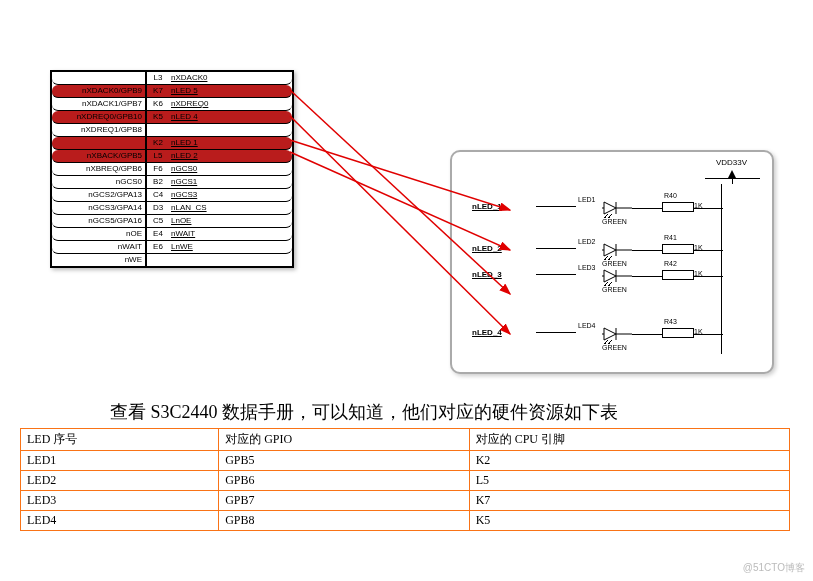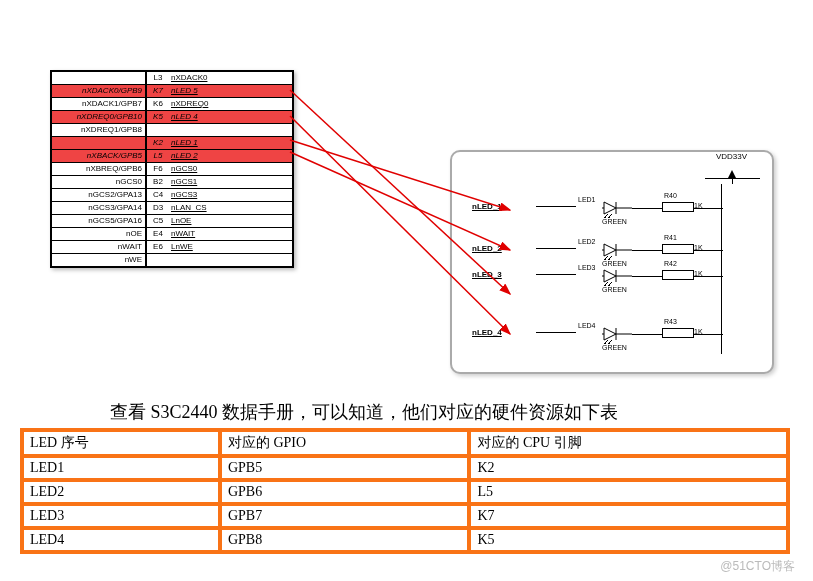--- a/index.html
+++ b/index.html
@@ -28,20 +28,21 @@
     box-shadow: 2px 2px 4px #bbb;
     background: #fff;
     font-family: Arial, sans-serif;
     font-size: 8px;
   }
   .pins-box .row {
     display: flex;
     border-bottom: 1px solid #000;
     height: 12px;
     line-height: 12px;
+    border-radius: 6px;
   }
   .pins-box .row:last-child { border-bottom: none; }
   .pins-box .left-col {
     width: 90px;
     border-right: 2px solid #000;
     text-align: right;
     padding-right: 3px;
     overflow: hidden;
     white-space: nowrap;
   }
@@ -49,35 +50,35 @@
     width: 22px;
     text-align: center;
   }
   .pins-box .right-col {
     flex: 1;
     padding-left: 2px;
     text-decoration: underline;
     overflow: hidden;
     white-space: nowrap;
   }
-  .hl { background: #ef4444; font-style: italic; }
+  .hl { background: #b91c1c; }
   .led-box {
     position: absolute;
     left: 440px;
     top: 100px;
     width: 320px;
     height: 220px;
     border: 2px solid #aaa;
     border-radius: 10px;
     box-shadow: 2px 2px 4px #ccc;
     background: #fff;
     font-family: Arial, sans-serif;
     font-size: 8px;
   }
-  .vdd { position:absolute; top:0; right:25px; }
+  .vdd { position:absolute; top:6px; right:25px; }
   .vdd-line { position:absolute; top:26px; right:12px; width:55px; height:1px; background:#000; }
   .vdd-arrow {
     position:absolute; top:18px; right:36px;
     border-left:4px solid transparent;
     border-right:4px solid transparent;
     border-bottom:8px solid #000;
   }
   .vdd-stem { position:absolute; top:26px; right:39px; width:1px; height:6px; background:#000; }
   .led-row {
     position: absolute;
@@ -119,31 +120,31 @@
     margin-left: 100px;
     font-size: 18px;
   }
   table.ledtab {
     border-collapse: collapse;
     width: 770px;
     margin-top: 4px;
     margin-left: 10px;
   }
   table.ledtab td, table.ledtab th {
-    border: 4px solid #f97316;
+    border: 1px solid #f97316;
     padding: 2px 6px;
-    font-size: 14px;
+    font-size: 12px;
     text-align: left;
     font-weight: normal;
   }
   .watermark {
     position: absolute;
-    right: 18px;
+    right: 8px;
     bottom: 6px;
-    font-size: 12px;
+    font-size: 10px;
     color: #bbb;
     font-family: Arial, sans-serif;
   }
 </style>
 </head>
 <body>
 
 <div class="diagram-area">
 
   <div class="pins-box" id="pins-box">

